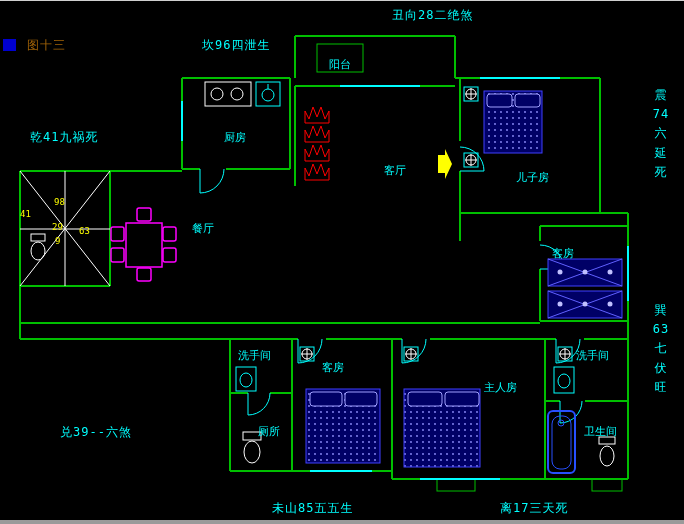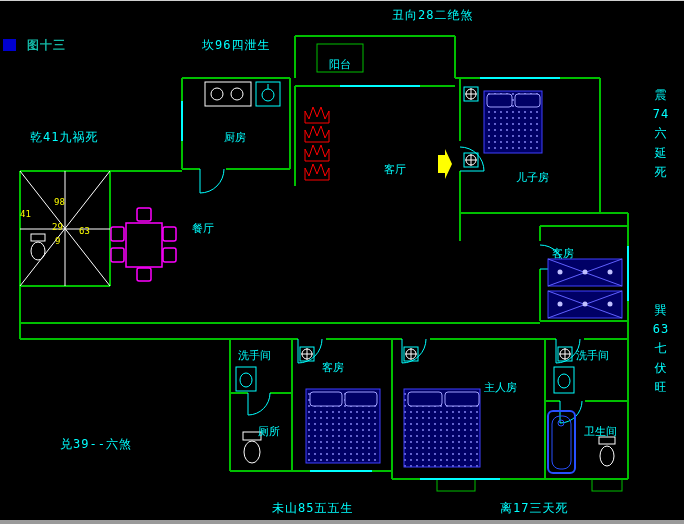--- a/index.html
+++ b/index.html
@@ -4,21 +4,21 @@
 <style>
   html,body{margin:0;padding:0;background:#000;}
   .frame{position:relative;width:684px;height:524px;background:#000;overflow:hidden;
          font-family:"DejaVu Sans Mono","DejaVu Sans",monospace;box-sizing:border-box;
          border-top:1px solid #cfcfcf;}
   .bottom-edge{position:absolute;left:0;bottom:0;width:684px;height:4px;background:#9a9a9a;}
   svg{position:absolute;left:0;top:0;}
   .lbl{position:absolute;color:#00ffff;font-size:12px;line-height:1.2;letter-spacing:1px;white-space:nowrap;z-index:5;}
   .room{font-size:11px;letter-spacing:0;}
   .vtext{white-space:pre-line;text-align:center;width:22px;line-height:1.6;}
-  .figno{color:#14b8a6;font-weight:bold;}
+  .figno{color:#a16207;font-weight:normal;}
   .num{color:#ffff00;font-size:9px;letter-spacing:0;}
   .corner-mark{position:absolute;left:3px;top:38px;width:13px;height:12px;background:#0000cf;z-index:5;}
   .walls{stroke:#00bf00;stroke-width:2;fill:none;}
   .thinwall{stroke:#00bf00;stroke-width:1;fill:none;}
   .win{stroke:#00ffff;stroke-width:2;fill:none;}
   .door{stroke:#00ffff;stroke-width:1;fill:none;}
   .whiteline{stroke:#ffffff;stroke-width:1;fill:none;}
   .knob rect{stroke:#00ffff;fill:none;stroke-width:1;}
   .knob circle,.knob line{stroke:#ffffff;fill:none;stroke-width:1;}
   .bed-body{stroke:#4040ff;stroke-width:1;}
@@ -221,27 +221,27 @@
   <div class="lbl vtext" style="left:650px;top:85px;">震
 74
 六
 延
 死</div>
   <div class="lbl vtext" style="left:650px;top:300px;">巽
 63
 七
 伏
 旺</div>
-  <div class="lbl" style="left:60px;top:424px;margin-top:12px;">兑39--六煞</div>
+  <div class="lbl" style="left:60px;top:424px;">兑39--六煞</div>
   <div class="lbl" style="left:272px;top:500px;">未山85五五生</div>
   <div class="lbl" style="left:500px;top:500px;">离17三天死</div>
 
   <div class="lbl room" style="left:329px;top:57px;">阳台</div>
   <div class="lbl room" style="left:224px;top:130px;">厨房</div>
-  <div class="lbl room" style="left:384px;top:163px;font-family:Liberation Mono, monospace;">客厅</div>
+  <div class="lbl room" style="left:384px;top:163px;">客厅</div>
   <div class="lbl room" style="left:516px;top:170px;">儿子房</div>
   <div class="lbl room" style="left:192px;top:221px;">餐厅</div>
   <div class="lbl room" style="left:552px;top:246px;">客房</div>
   <div class="lbl room" style="left:238px;top:348px;">洗手间</div>
   <div class="lbl room" style="left:322px;top:360px;">客房</div>
   <div class="lbl room" style="left:484px;top:380px;">主人房</div>
   <div class="lbl room" style="left:576px;top:348px;">洗手间</div>
   <div class="lbl room" style="left:258px;top:424px;">厕所</div>
   <div class="lbl room" style="left:584px;top:424px;">卫生间</div>
 

